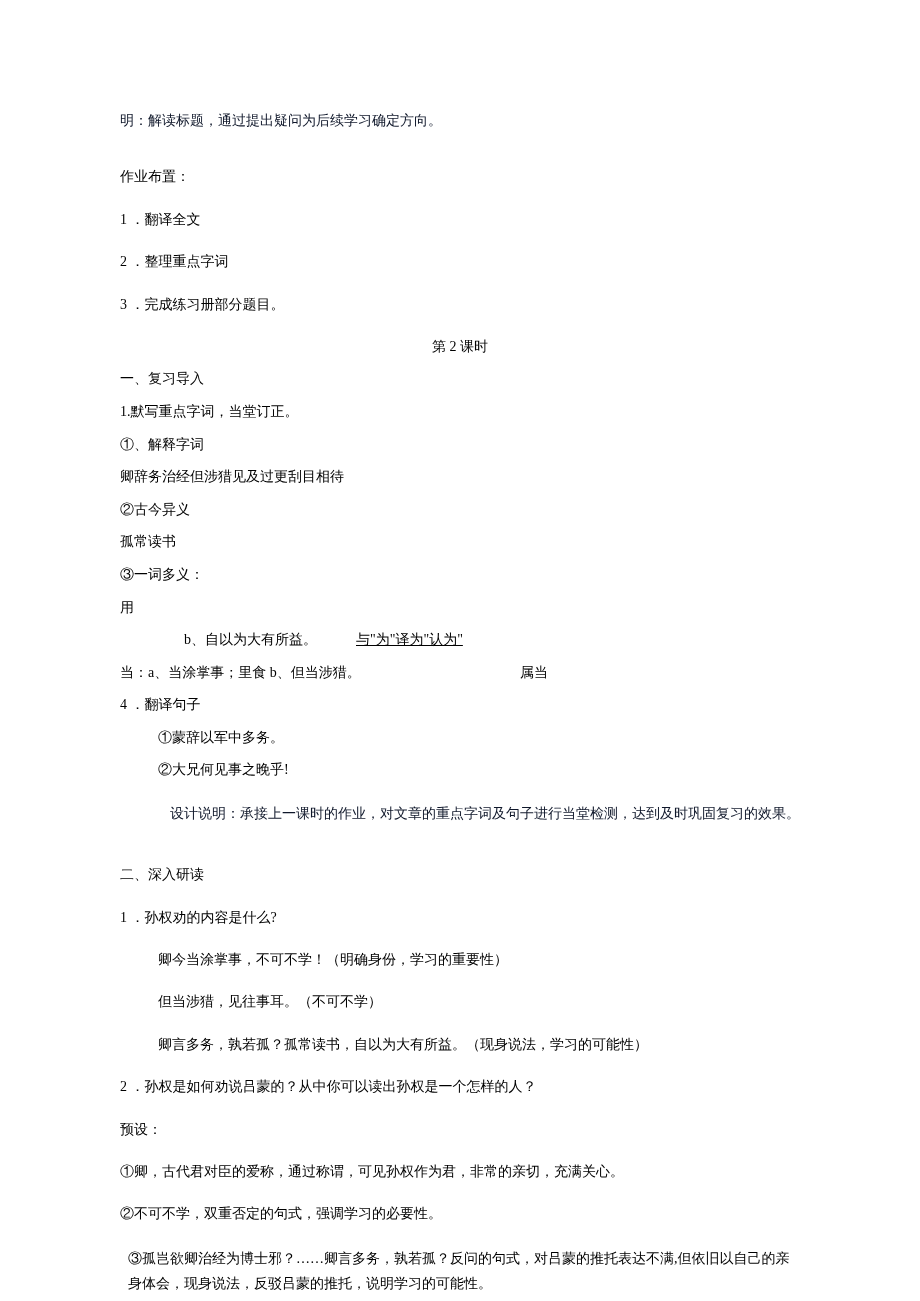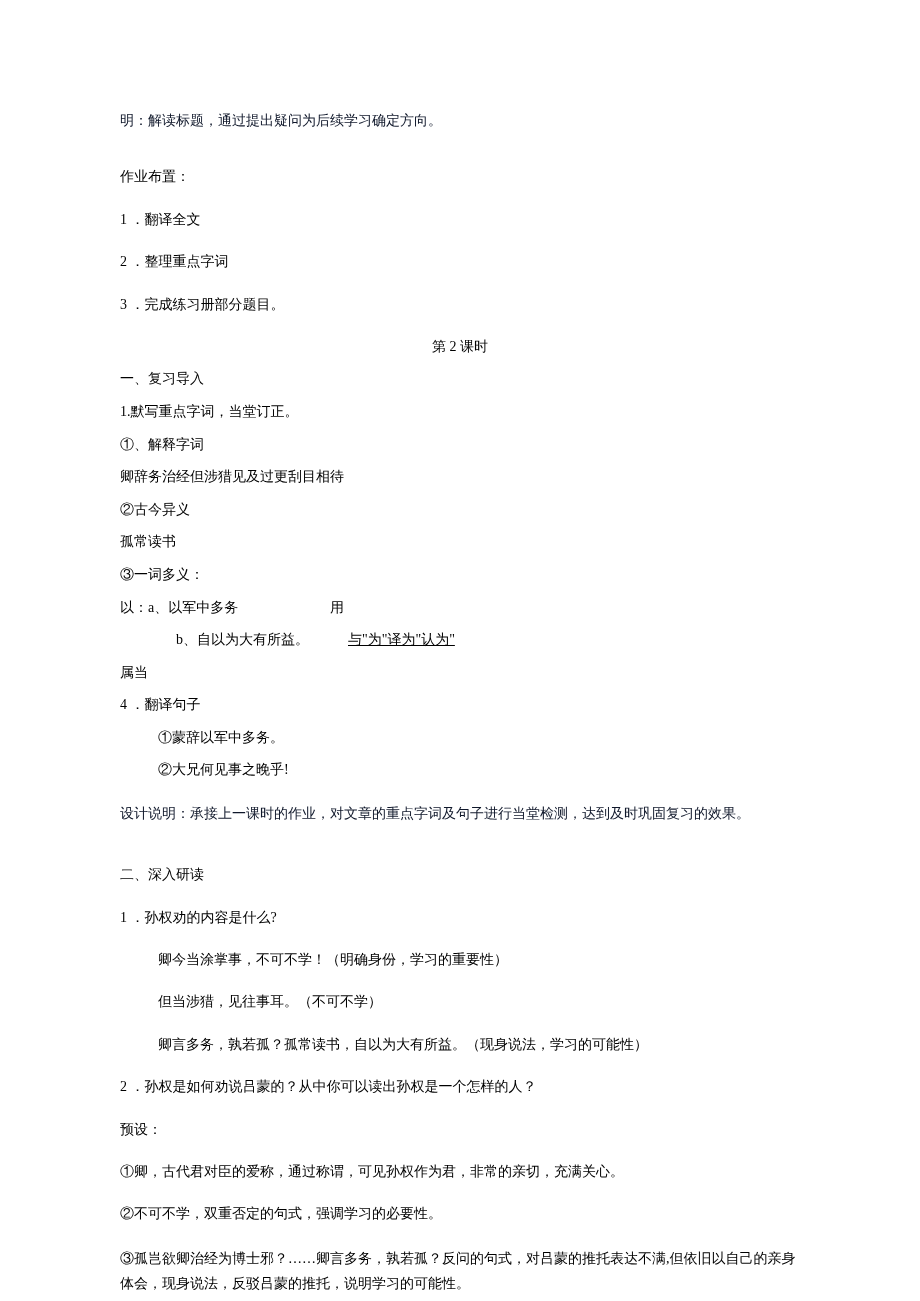--- a/index.html
+++ b/index.html
@@ -40,42 +40,42 @@
 
 <div class="tight">一、复习导入</div>
 <div class="tight">1.默写重点字词，当堂订正。</div>
 <div class="tight">①、解释字词</div>
 <div class="tight">卿辞务治经但涉猎见及过更刮目相待</div>
 <div class="tight">②古今异义</div>
 <div class="tight">孤常读书</div>
 <div class="tight">③一词多义：</div>
 
 <div class="tight row">
-  <span style="width:210px;">以：a、以军中多务</span>
   <span>用</span>
 </div>
 
 <div class="tight row">
   <span style="width:56px;"></span>
-  <span style="width:172px;">b、自以为大有所益。</span>
+  <span style="width:172px;margin-left:8px;">b、自以为大有所益。</span>
   <span class="underline">与"为"译为"认为"</span>
 </div>
 
 <div class="tight row">
+  <span style="width:400px;">当：a、当涂掌事；里食 b、但当涉猎。</span>
   <span>属当</span>
 </div>
 
 <div class="tight">4 ．翻译句子</div>
 <div class="tight indent1">①蒙辞以军中多务。</div>
 <div class="tight indent1" style="margin-bottom:14px;">②大兄何见事之晚乎!</div>
 
-<div class="blue para gap-after" style="line-height:2.3;">设计说明：承接上一课时的作业，对文章的重点字词及句子进行当堂检测，达到及时巩固复习的效果。</div>
+<div class="blue para gap-after" style="line-height:2.3;text-align:right;">设计说明：承接上一课时的作业，对文章的重点字词及句子进行当堂检测，达到及时巩固复习的效果。</div>
 
 <div class="para">二、深入研读</div>
 <div class="para">1 ．孙权劝的内容是什么?</div>
 <div class="para indent1">卿今当涂掌事，不可不学！（明确身份，学习的重要性）</div>
 <div class="para indent1">但当涉猎，见往事耳。（不可不学）</div>
 <div class="para indent1">卿言多务，孰若孤？孤常读书，自以为大有所益。（现身说法，学习的可能性）</div>
 <div class="para">2 ．孙权是如何劝说吕蒙的？从中你可以读出孙权是一个怎样的人？</div>
 <div class="para">预设：</div>
 <div class="para">①卿，古代君对臣的爱称，通过称谓，可见孙权作为君，非常的亲切，充满关心。</div>
 <div class="para">②不可不学，双重否定的句式，强调学习的必要性。</div>
-<div class="para" style="line-height:1.8;">③孤岂欲卿治经为博士邪？……卿言多务，孰若孤？反问的句式，对吕蒙的推托表达不满,但依旧以自己的亲身体会，现身说法，反驳吕蒙的推托，说明学习的可能性。</div>
+<div class="para" style="line-height:1.8;margin-left:8px;">③孤岂欲卿治经为博士邪？……卿言多务，孰若孤？反问的句式，对吕蒙的推托表达不满,但依旧以自己的亲身体会，现身说法，反驳吕蒙的推托，说明学习的可能性。</div>
 
 </body></html>

